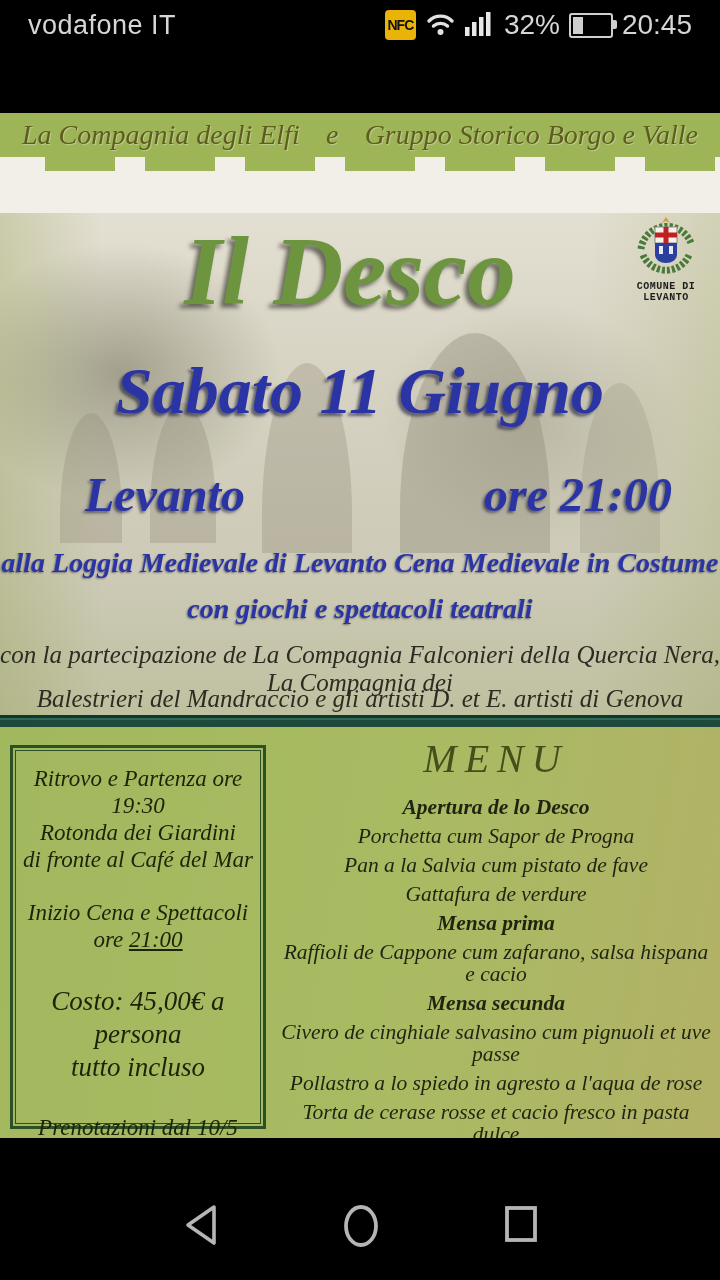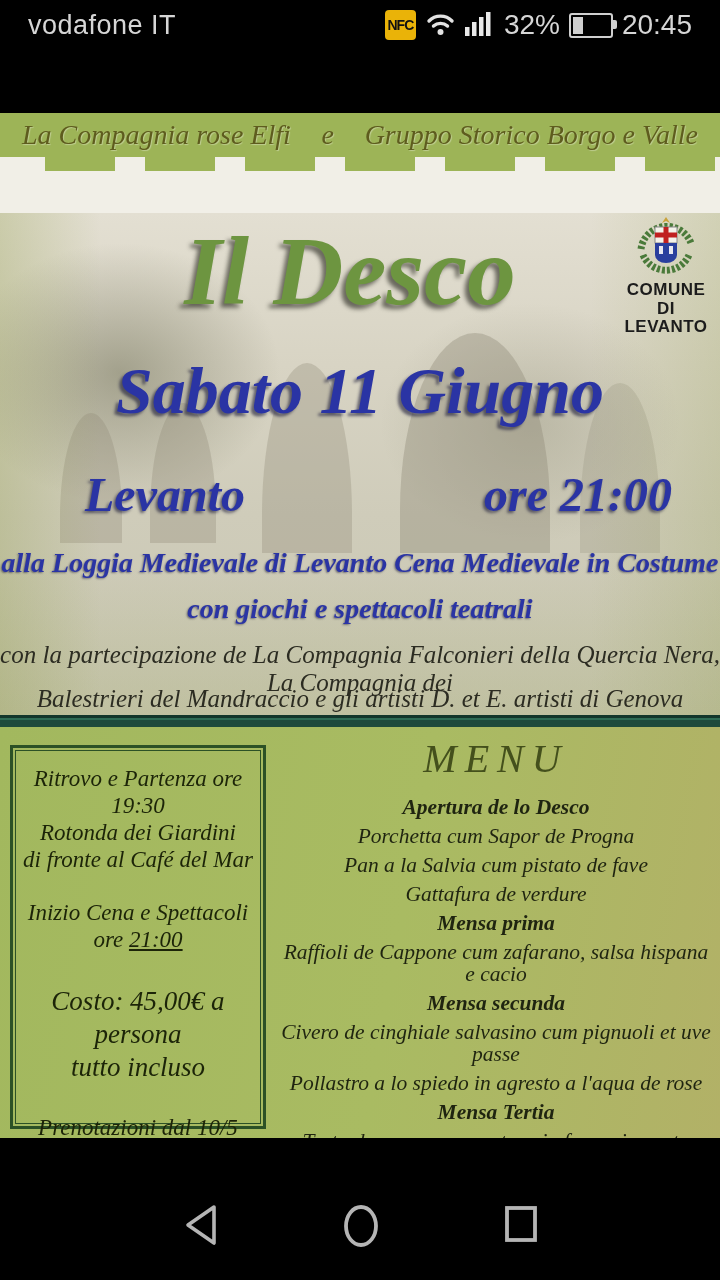--- a/index.html
+++ b/index.html
@@ -44,22 +44,22 @@
     background:linear-gradient(90deg,rgba(148,160,80,.30) 0%,rgba(148,160,80,0) 14%,
       rgba(148,160,80,0) 82%,rgba(148,160,80,.22) 100%),
       linear-gradient(180deg,rgba(148,160,80,0) 70%,rgba(148,160,80,.18) 100%);}
   .arch{position:absolute;background:#8f8a76;opacity:.32;border-radius:50% 50% 0 0/80% 80% 0 0;}
   .blob{position:absolute;background:radial-gradient(closest-side,rgba(110,110,85,.5),rgba(110,110,85,0));}
 
   .title{position:absolute;top:6px;left:40px;width:620px;text-align:center;
     font-style:italic;font-weight:bold;font-size:97px;color:#6d9540;line-height:1.1;
     text-shadow:-4px 4px 4px rgba(45,45,35,.65);}
   .crest{position:absolute;top:2px;right:4px;width:100px;text-align:center;}
-  .crest .crest-txt{font-family:Liberation Sans, sans-serif;font-weight:bold;
-    font-size:17px;color:#1c1c1c;line-height:1.1;letter-spacing:.5px;}
+  .crest .crest-txt{font-family:Liberation Mono, monospace;font-weight:bold;
+    font-size:10px;color:#1c1c1c;line-height:1.1;letter-spacing:.5px;}
 
   .date-line{position:absolute;top:140px;left:0;width:720px;text-align:center;
     font-style:italic;font-weight:bold;font-size:66px;color:#2a34a4;
     text-shadow:-3px 3px 3px rgba(25,25,55,.6);}
   .place-time{position:absolute;top:254px;left:0;width:720px;display:flex;
     font-style:italic;font-weight:bold;font-size:48px;color:#2a34a4;
     text-shadow:-2px 2px 3px rgba(25,25,55,.6);}
   .place-time .place{margin-left:85px;}
   .place-time .time{margin-left:auto;margin-right:48px;text-align:right;}
   .venue1{position:absolute;top:334px;left:0;width:720px;text-align:center;
@@ -126,21 +126,21 @@
     <span class="batt">
         <span class="batt-fill"></span>
       </span>
     <span class="sb-time">20:45</span>
   </div>
 </div>
 
 <div class="poster">
 
   <div class="banner">
-    <span>La Compagnia rose Elfi</span>
+    <span>La Compagnia degli Elfi</span>
     <span>e</span>
     <span>Gruppo Storico Borgo e Valle</span>
   </div>
   <div class="crenels"></div>
 
 
   <div class="photo">
 
     <div class="blob" style="left:-40px;top:30px;width:320px;height:260px;"></div>
     <div class="blob" style="left:380px;top:90px;width:300px;height:240px;opacity:.5;"></div>
@@ -204,21 +204,20 @@
       <div class="menu-heading">MENU</div>
       <div class="menu-item hdr">Apertura de lo Desco</div>
       <div class="menu-item">Porchetta cum Sapor de Progna</div>
       <div class="menu-item">Pan a la Salvia cum pistato de fave</div>
       <div class="menu-item">Gattafura de verdure</div>
       <div class="menu-item hdr">Mensa prima</div>
       <div class="menu-item">Raffioli de Cappone cum zafarano, salsa hispana e cacio</div>
       <div class="menu-item hdr">Mensa secunda</div>
       <div class="menu-item">Civero de cinghiale salvasino cum pignuoli et uve passe</div>
       <div class="menu-item">Pollastro a lo spiedo in agresto a l'aqua de rose</div>
-      <div class="menu-item hdr">Mensa Tertia</div>
       <div class="menu-item">Torta de cerase rosse et cacio fresco in pasta dulce</div>
       <div class="menu-item last">Vinum Biancho et Vermiglio de Levanto, Aqua Surgiva</div>
     </div>
 
   </div>
 </div>
 
 <div class="navbar">
   <span class="nav-ic" style="left:184px;">
     <svg width="34" height="42" viewBox="0 0 34 42">

